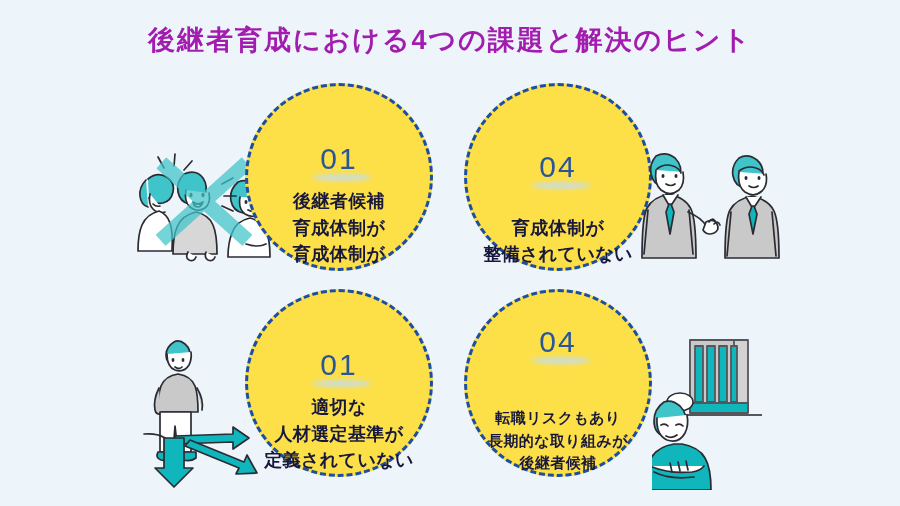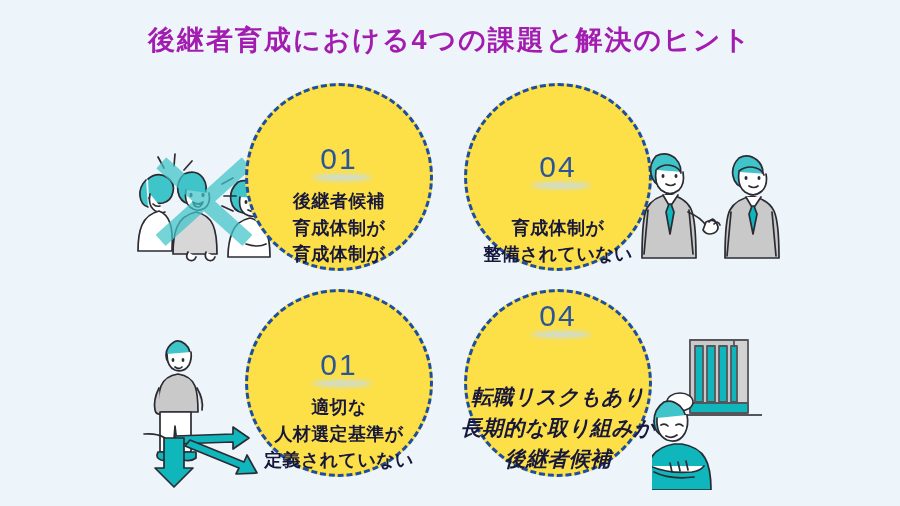--- a/index.html
+++ b/index.html
@@ -65,21 +65,21 @@
     margin-top:14px;
     text-align:center;
     font-size:18px;
     font-weight:bold;
     color:#18183c;
     line-height:1.48;
     letter-spacing:.4px;
     white-space:nowrap;
   }
   .c2 .body-text { margin-top:33px; }
-  .c4 .body-text { font-size:21px;font-style:italic; }
+  .c4 .body-text { font-size:15px; }
 
   
   .ill { position:absolute; z-index:2; }
   .ill.front { z-index:9; }
 
   
   .ill1 { left:126px; top:132px; width:160px; height:136px; }
 
   
   .ill2 { left:626px; top:142px; width:160px; height:118px; }

